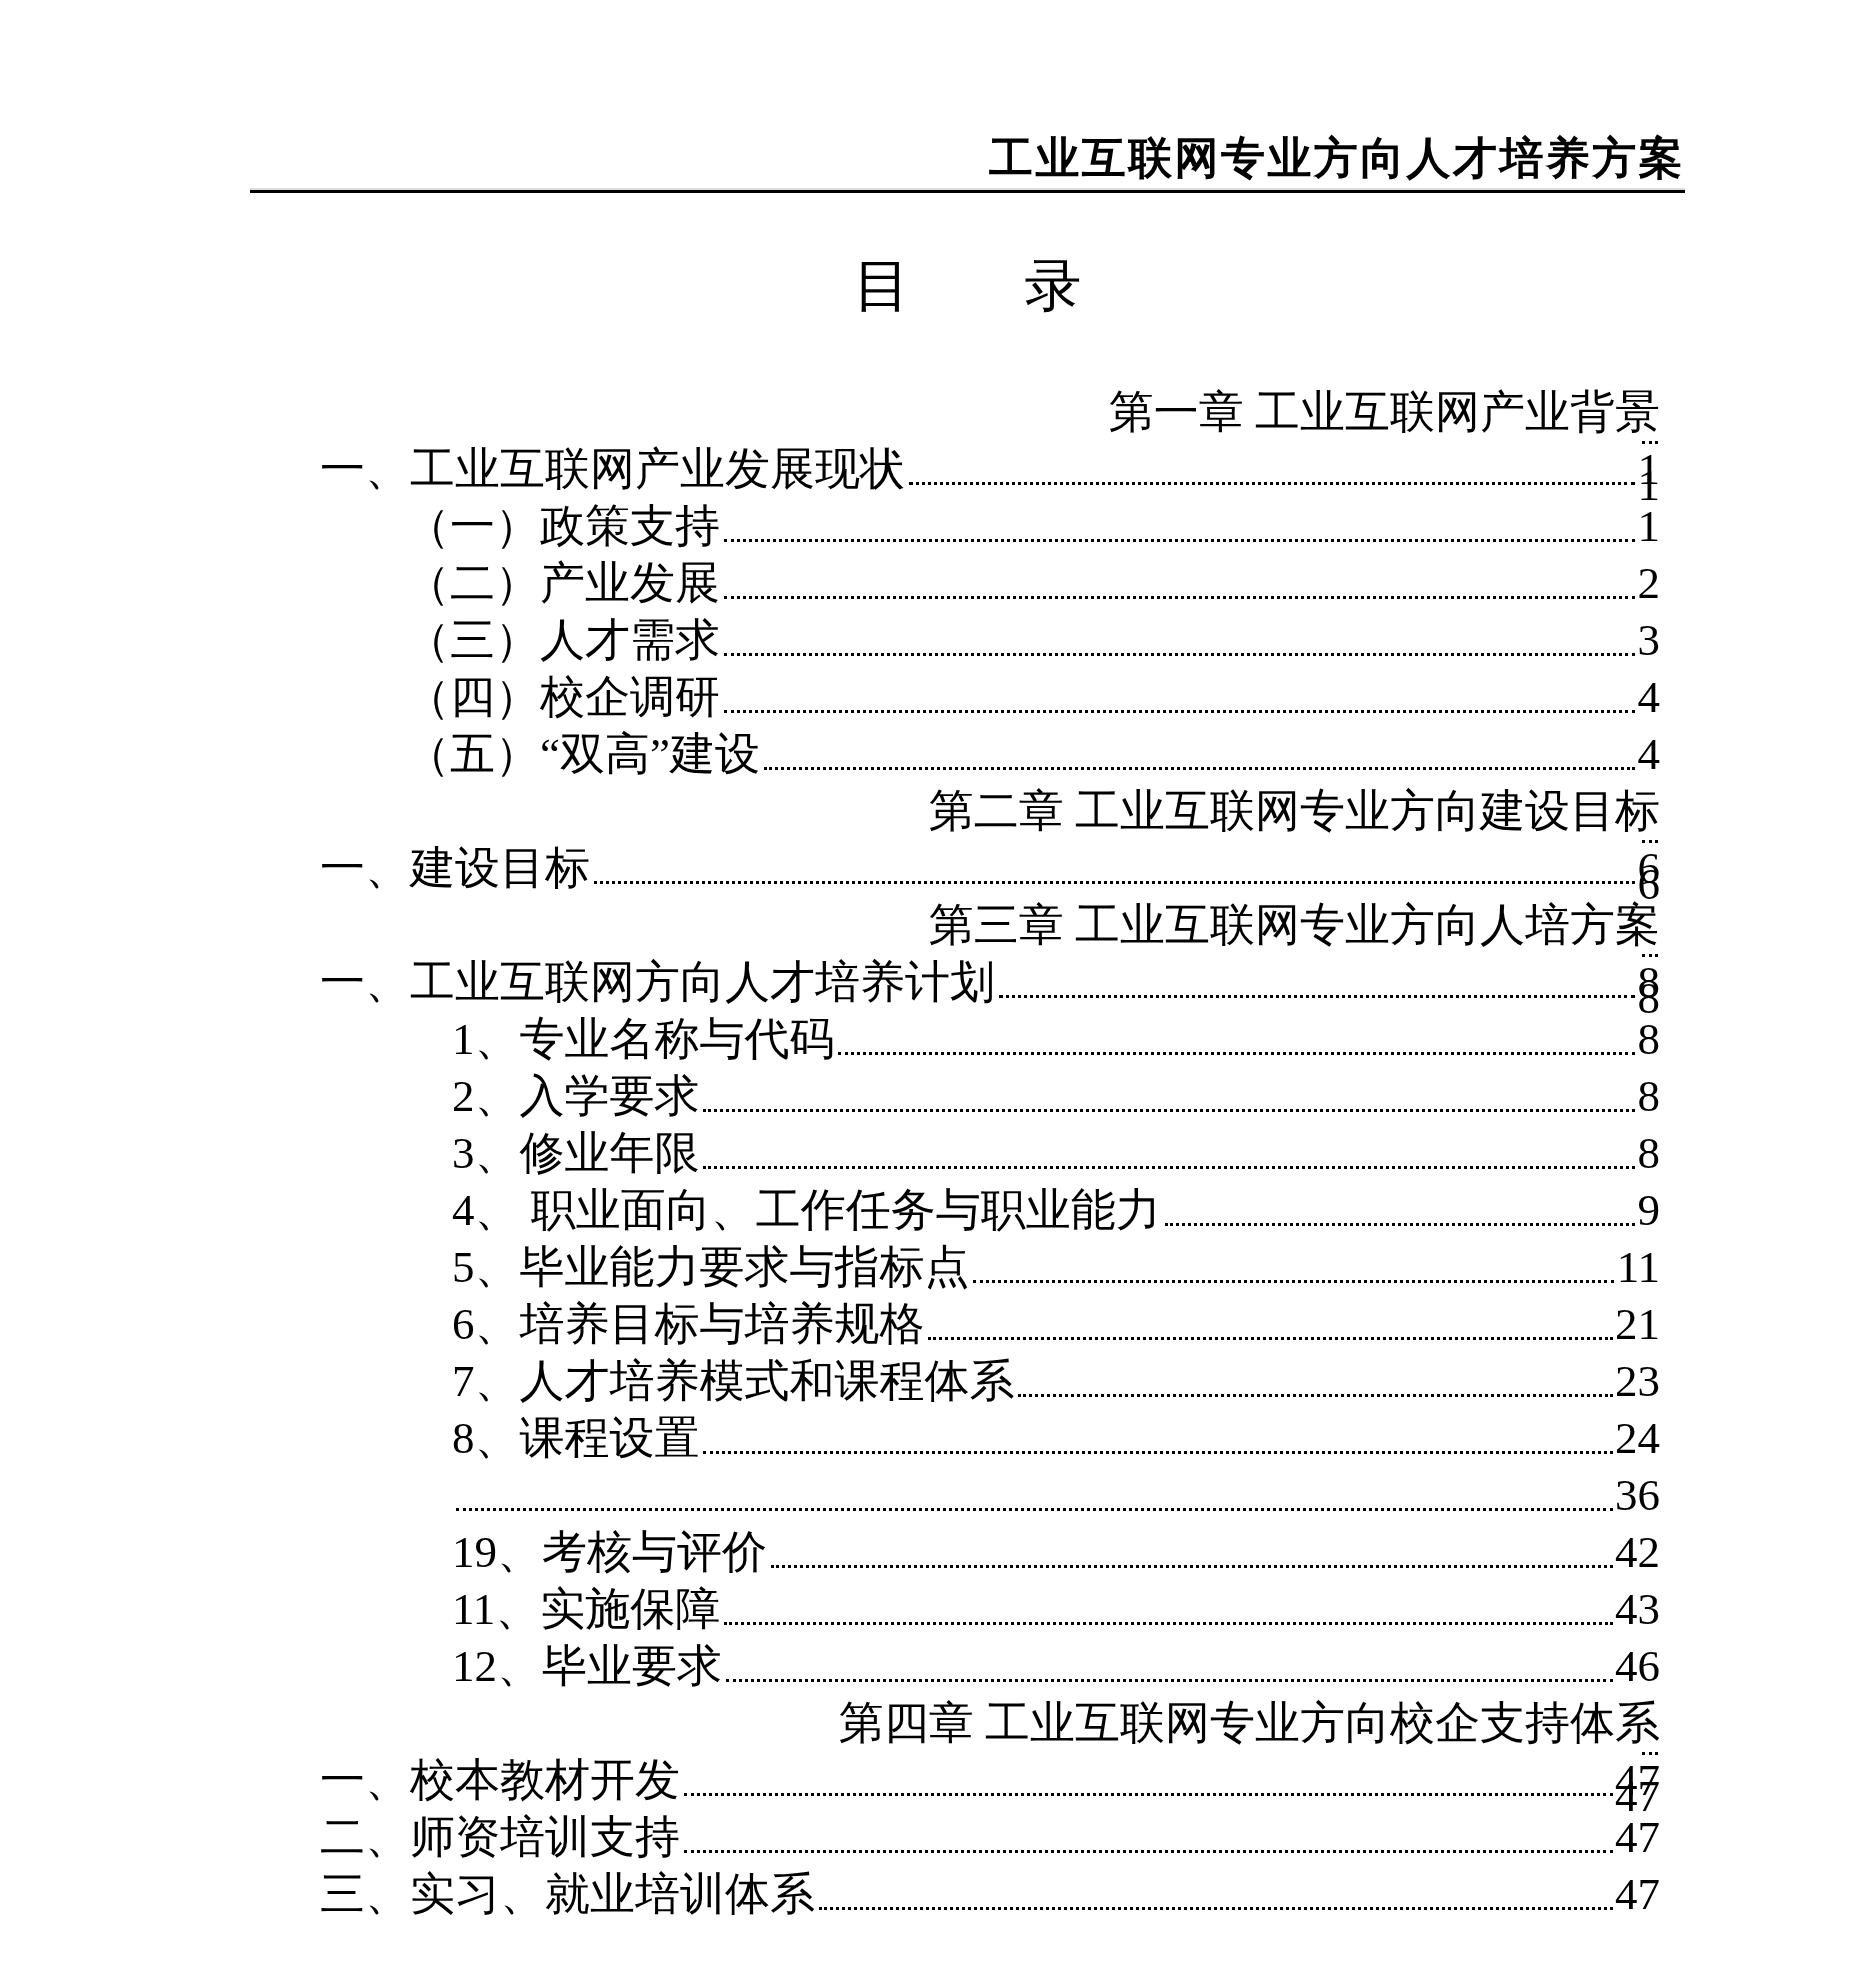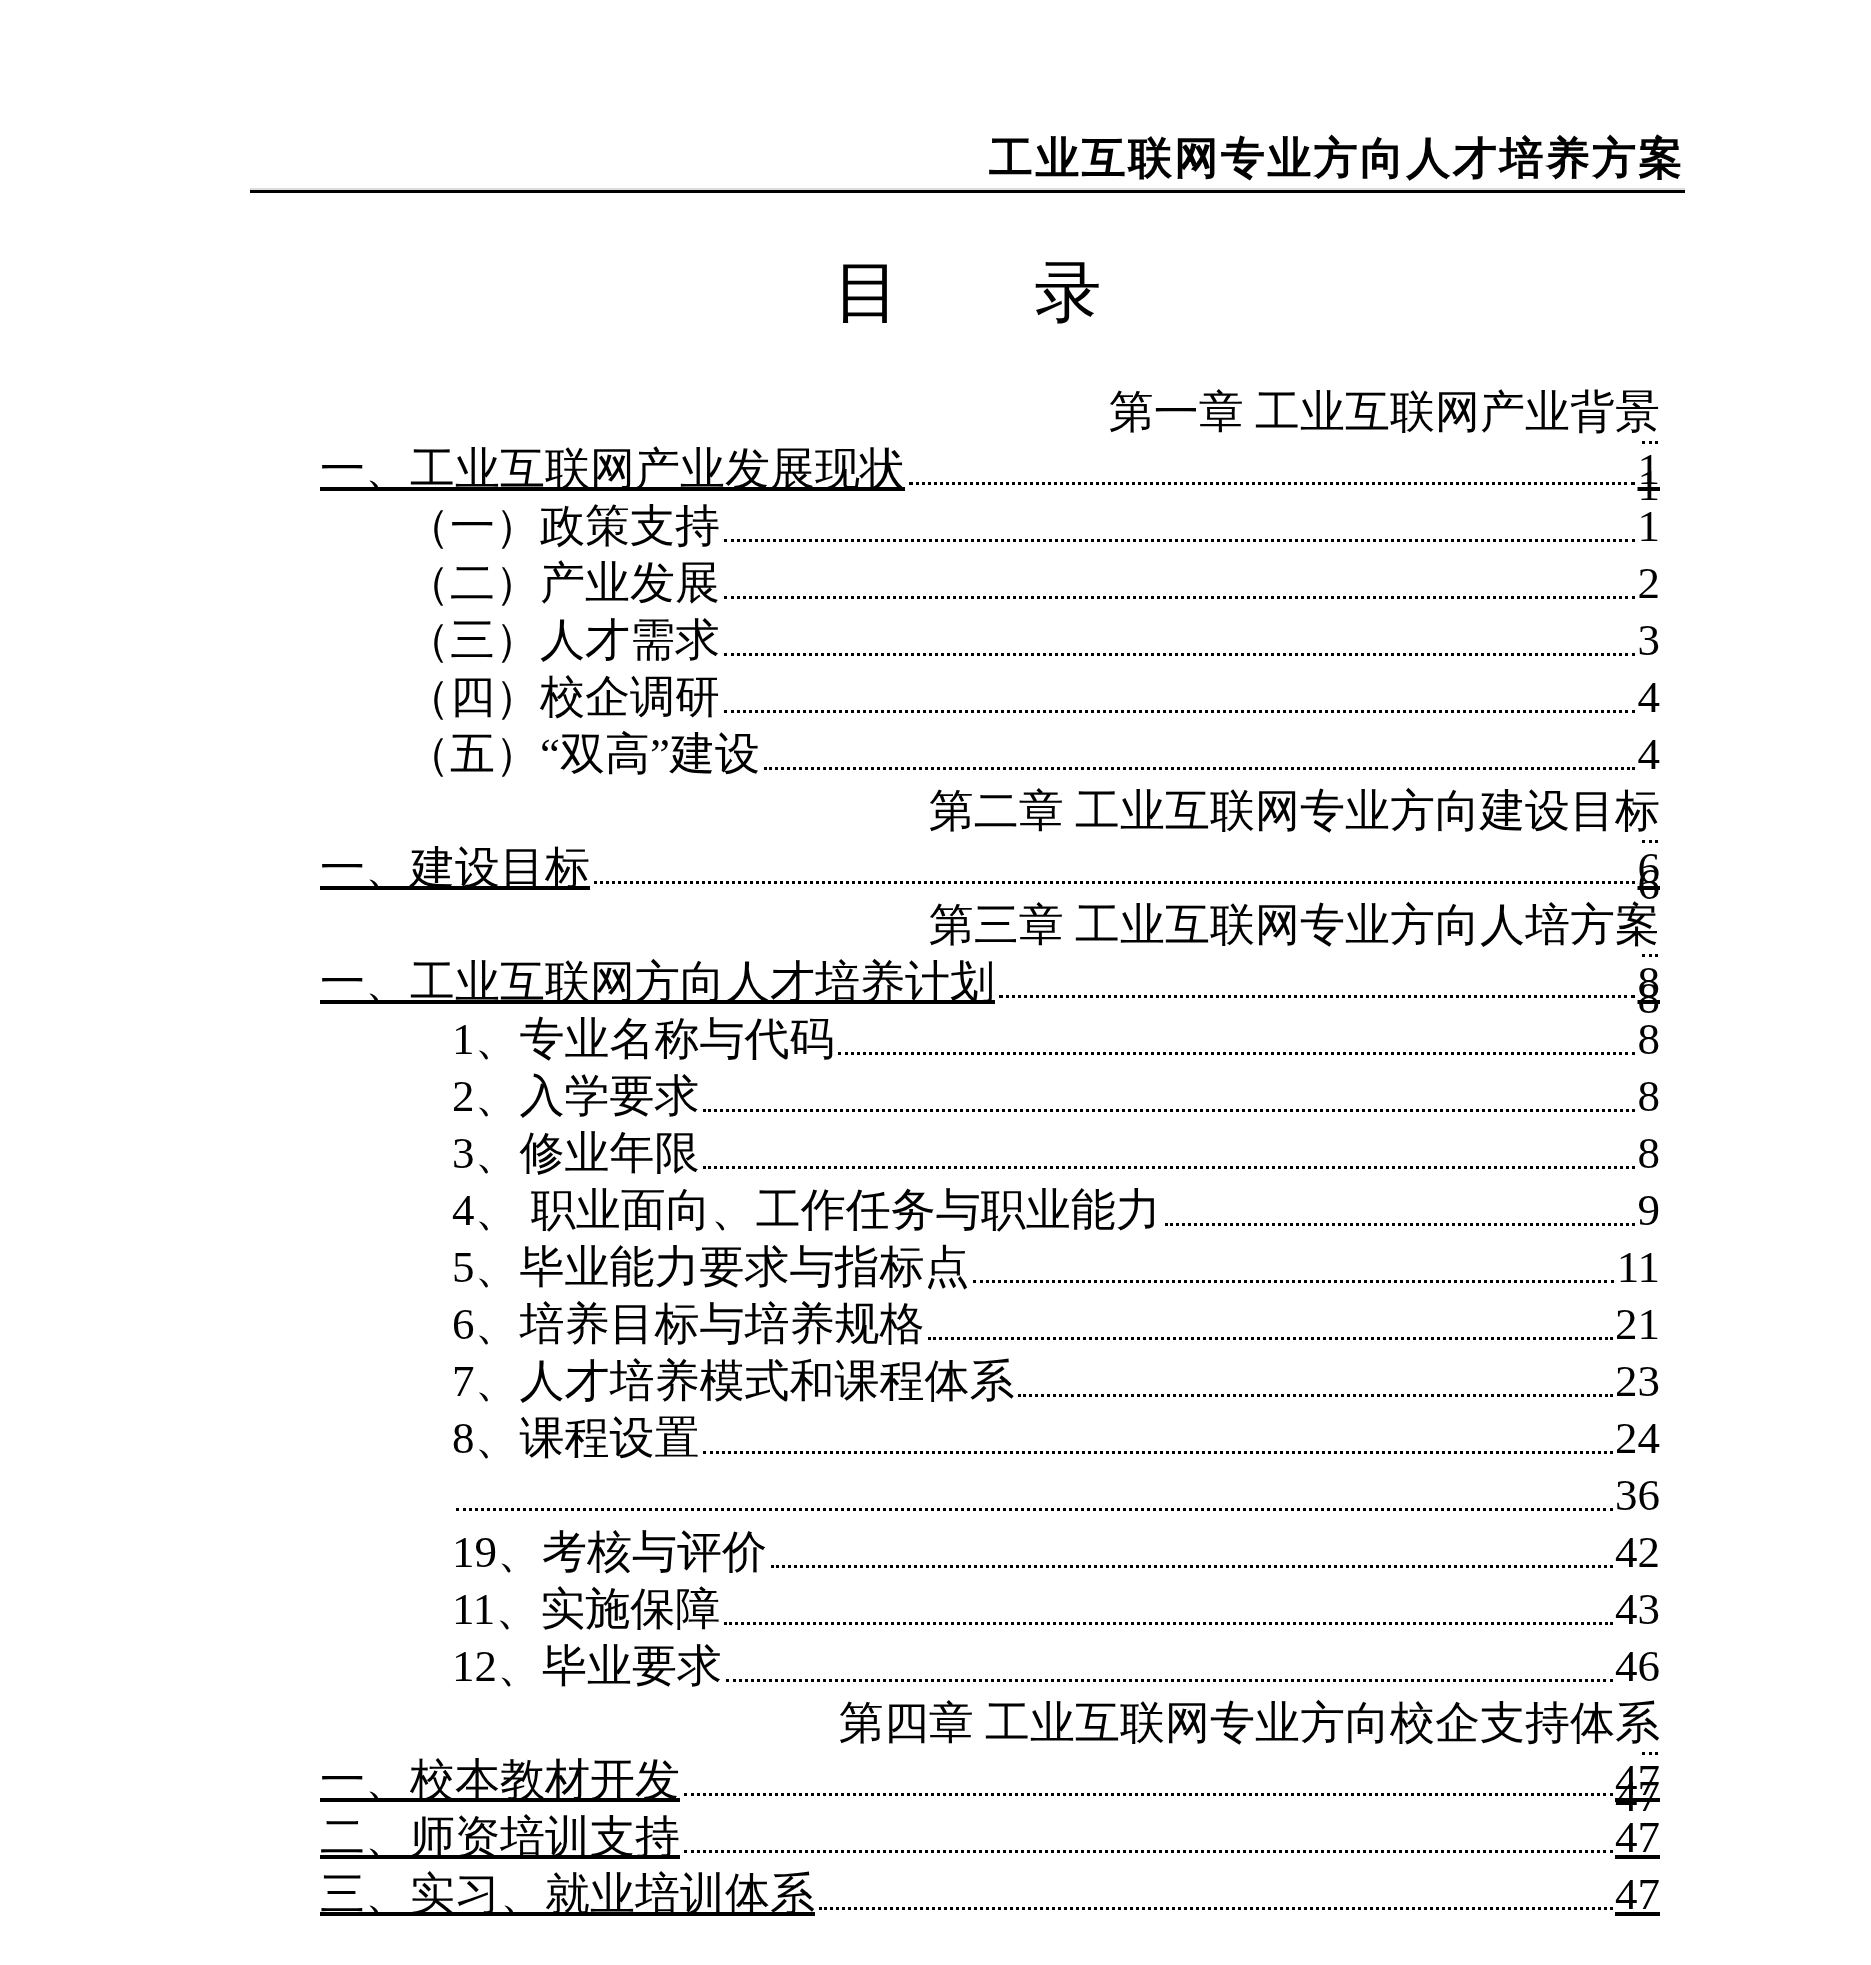--- a/index.html
+++ b/index.html
@@ -23,21 +23,21 @@
   }
   .header-rule{position:absolute;top:188px;left:250px;width:1435px;}
   .header-rule .rule-light{height:1.6px;background:#dcdcdc;}
   .header-rule .rule-dark{height:3.5px;background:#000;}
 
   
   .toc-title{
     position:absolute;top:249px;left:250px;width:1435px;
     margin:0;
     text-align:center;
-    font-size:67px;font-weight:400;
+    font-size:57px;font-weight:400;
     line-height:1.3;
     white-space:pre;
   }
 
   
   .toc{
     position:absolute;top:384px;left:250px;width:1410px;
   }
   .toc-row{
     display:flex;
@@ -56,21 +56,21 @@
     height:0;
     border-bottom:3.1px dotted #000;
     margin:0 2.4px 13px 3.9px;
   }
   .toc-row .toc-page{
     line-height:57px;
     flex:0 0 auto;
     white-space:nowrap;
   }
   .lvl1{padding-left:0;flex-direction:column;}
-  .lvl2{padding-left:70px;text-decoration:underline;}
+  .lvl2{padding-left:70px;}
   .lvl3{padding-left:155px;}
   .lvl4{padding-left:202px;}
 </style>
 </head>
 <body>
 
 <div class="page">
 
   <div class="header-text">工业互联网专业方向人才培养方案</div>
 

